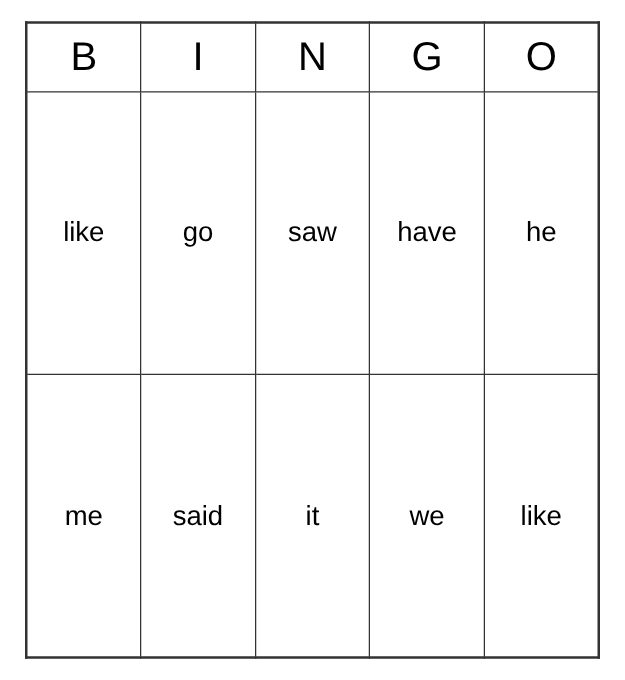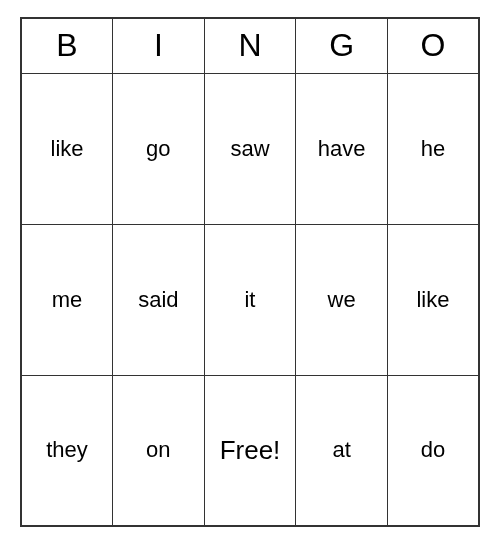--- a/index.html
+++ b/index.html
@@ -67,21 +67,14 @@
         <td>have</td>
         <td>he</td>
       </tr>
       <tr>
         <td>me</td>
         <td>said</td>
         <td>it</td>
         <td>we</td>
         <td>like</td>
       </tr>
-      <tr>
-        <td>they</td>
-        <td>on</td>
-        <td class="free-cell">Free!</td>
-        <td>at</td>
-        <td>do</td>
-      </tr>
     </tbody>
 </table>
 
 </body></html>

